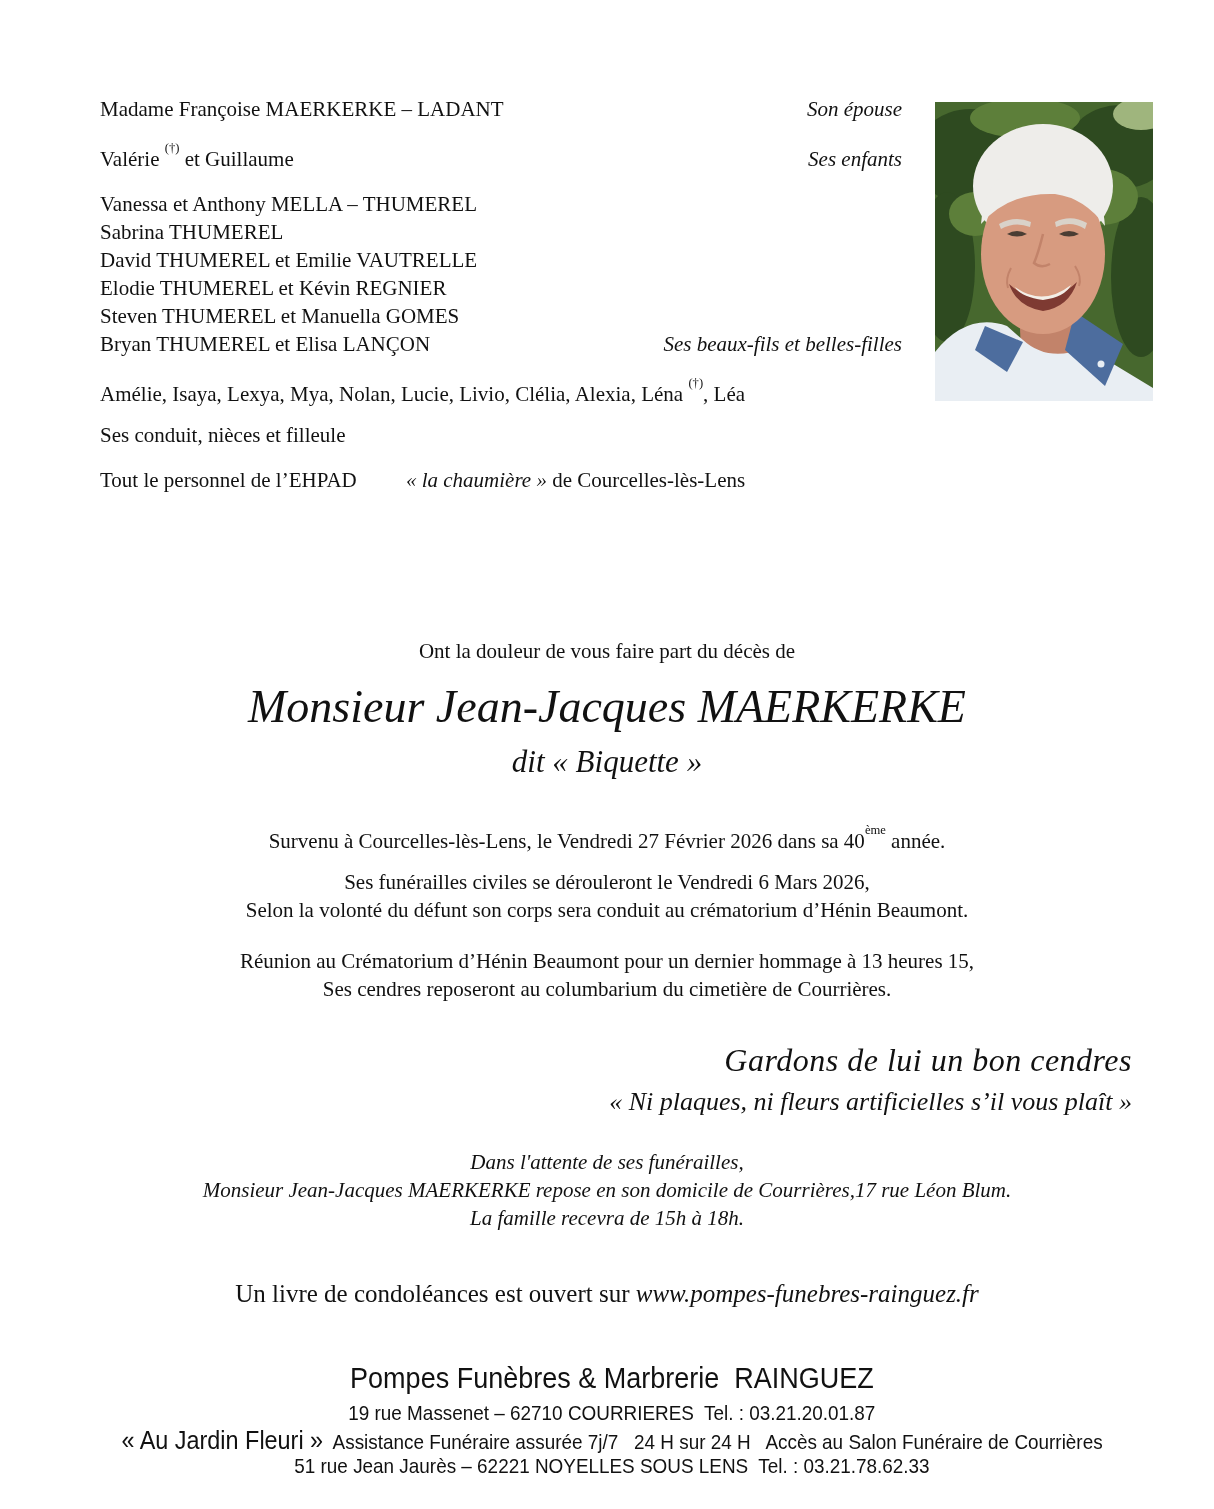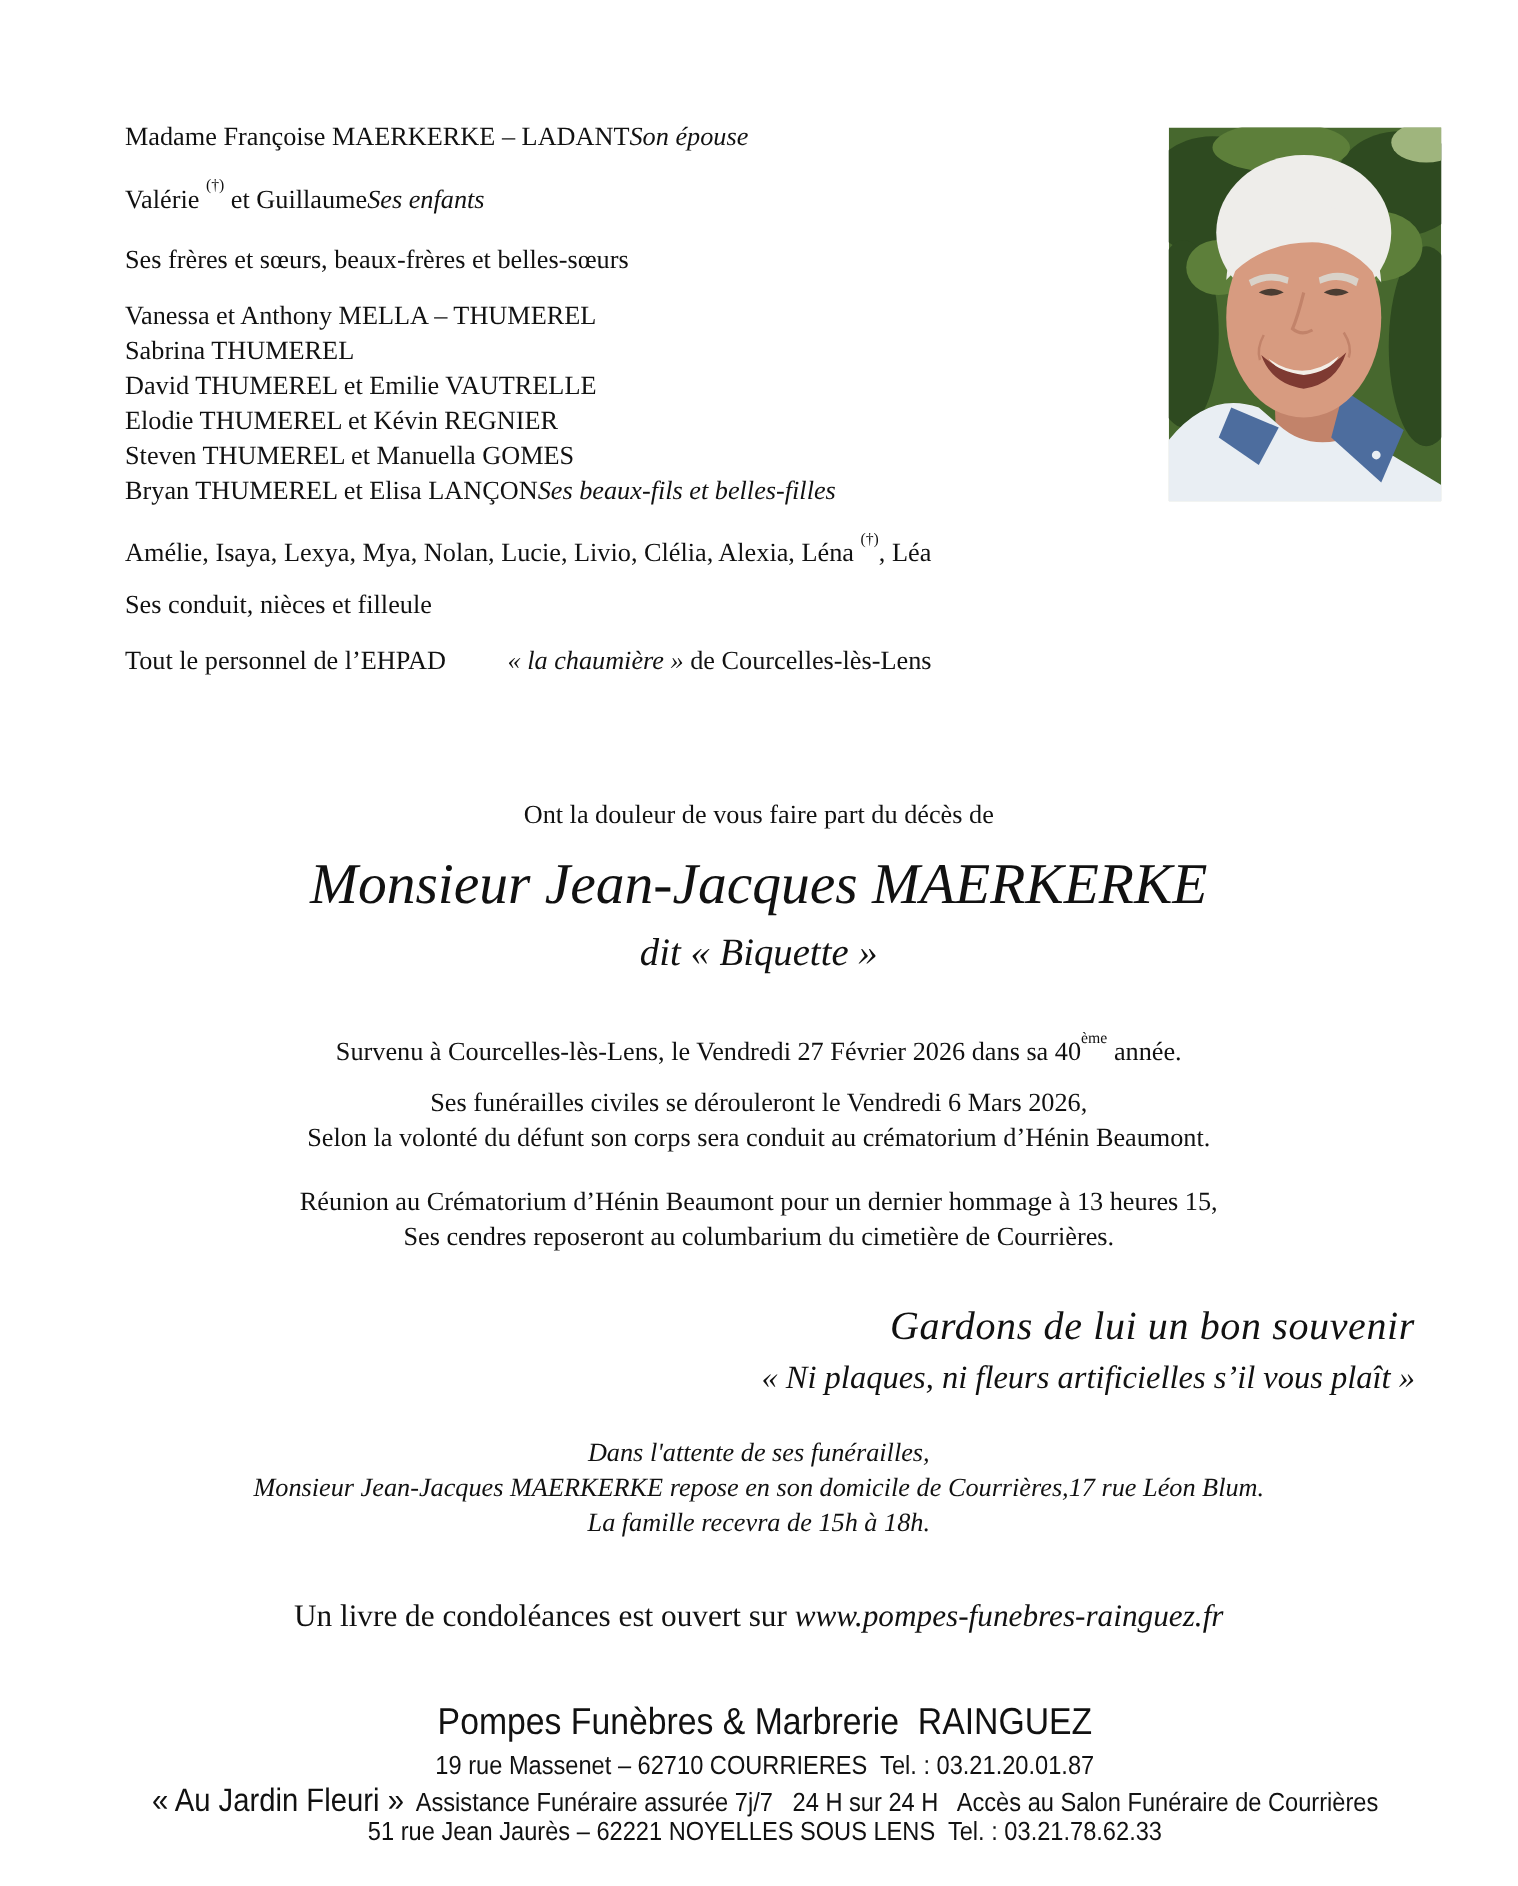--- a/index.html
+++ b/index.html
@@ -9,21 +9,21 @@
     position:relative; overflow:hidden;
     font-family:"Liberation Serif", serif;
     color:#111111;
   }
 
   
   .family-col {
     position:absolute; left:100px; top:95px; width:802px;
     font-size:21px; line-height:28px;
   }
-  .fam-row { display:flex; align-items:baseline; }
+  .fam-row { display:flex; justify-content:space-between; align-items:baseline; }
   .relation { font-style:italic; white-space:nowrap; }
   .mt17 { margin-top:17px; }
   .mt20 { margin-top:20px; }
   .mt13 { margin-top:13px; }
   .sup { font-size:0.60em; position:relative; top:-0.45em; }
   .grand-label { text-align:right; }
   .staff-italic { font-style:italic;margin-left:44px; }
 
   
   .centered { position:absolute; left:30px; width:1154px; text-align:center; }
@@ -69,21 +69,20 @@
   <div class="fam-row">
     <span>Madame Françoise MAERKERKE – LADANT</span>
     <span class="relation">Son épouse</span>
   </div>
 
   <div class="fam-row mt17">
     <span><span>Valérie </span><sup class="sup">(†)</sup><span> et Guillaume</span></span>
     <span class="relation">Ses enfants</span>
   </div>
 
-  <div class="mt20">Ses frères et sœurs, beaux-frères et belles-sœurs</div>
 
   <div class="mt17">
     <div>Vanessa et Anthony MELLA – THUMEREL</div>
     <div>Sabrina THUMEREL</div>
     <div>David THUMEREL et Emilie VAUTRELLE</div>
     <div>Elodie THUMEREL et Kévin REGNIER</div>
     <div>Steven THUMEREL et Manuella GOMES</div>
     <div class="fam-row">
       <span>Bryan THUMEREL et Elisa LANÇON</span>
       <span class="relation">Ses beaux-fils et belles-filles</span>
@@ -147,21 +146,21 @@
   <div>Ses funérailles civiles se dérouleront le Vendredi 6 Mars 2026,</div>
   <div>Selon la volonté du défunt son corps sera conduit au crématorium d’Hénin Beaumont.</div>
 </div>
 
 <div class="centered meeting">
   <div>Réunion au Crématorium d’Hénin Beaumont pour un dernier hommage à 13 heures 15,</div>
   <div>Ses cendres reposeront au columbarium du cimetière de Courrières.</div>
 </div>
 
 <div class="tribute">
-  <div class="tribute-line1">Gardons de lui un bon souvenir</div>
+  <div class="tribute-line1">Gardons de lui un bon cendres</div>
   <div class="tribute-line2">« Ni plaques, ni fleurs artificielles s’il vous plaît »</div>
 </div>
 
 <div class="centered wake">
   <div>Dans l'attente de ses funérailles,</div>
   <div>Monsieur Jean-Jacques MAERKERKE repose en son domicile de Courrières,17 rue Léon Blum.</div>
   <div>La famille recevra de 15h à 18h.</div>
 </div>
 
 <div class="centered condolences"><span>Un livre de condoléances est ouvert sur </span><span class="italic">www.pompes-funebres-rainguez.fr</span></div>

